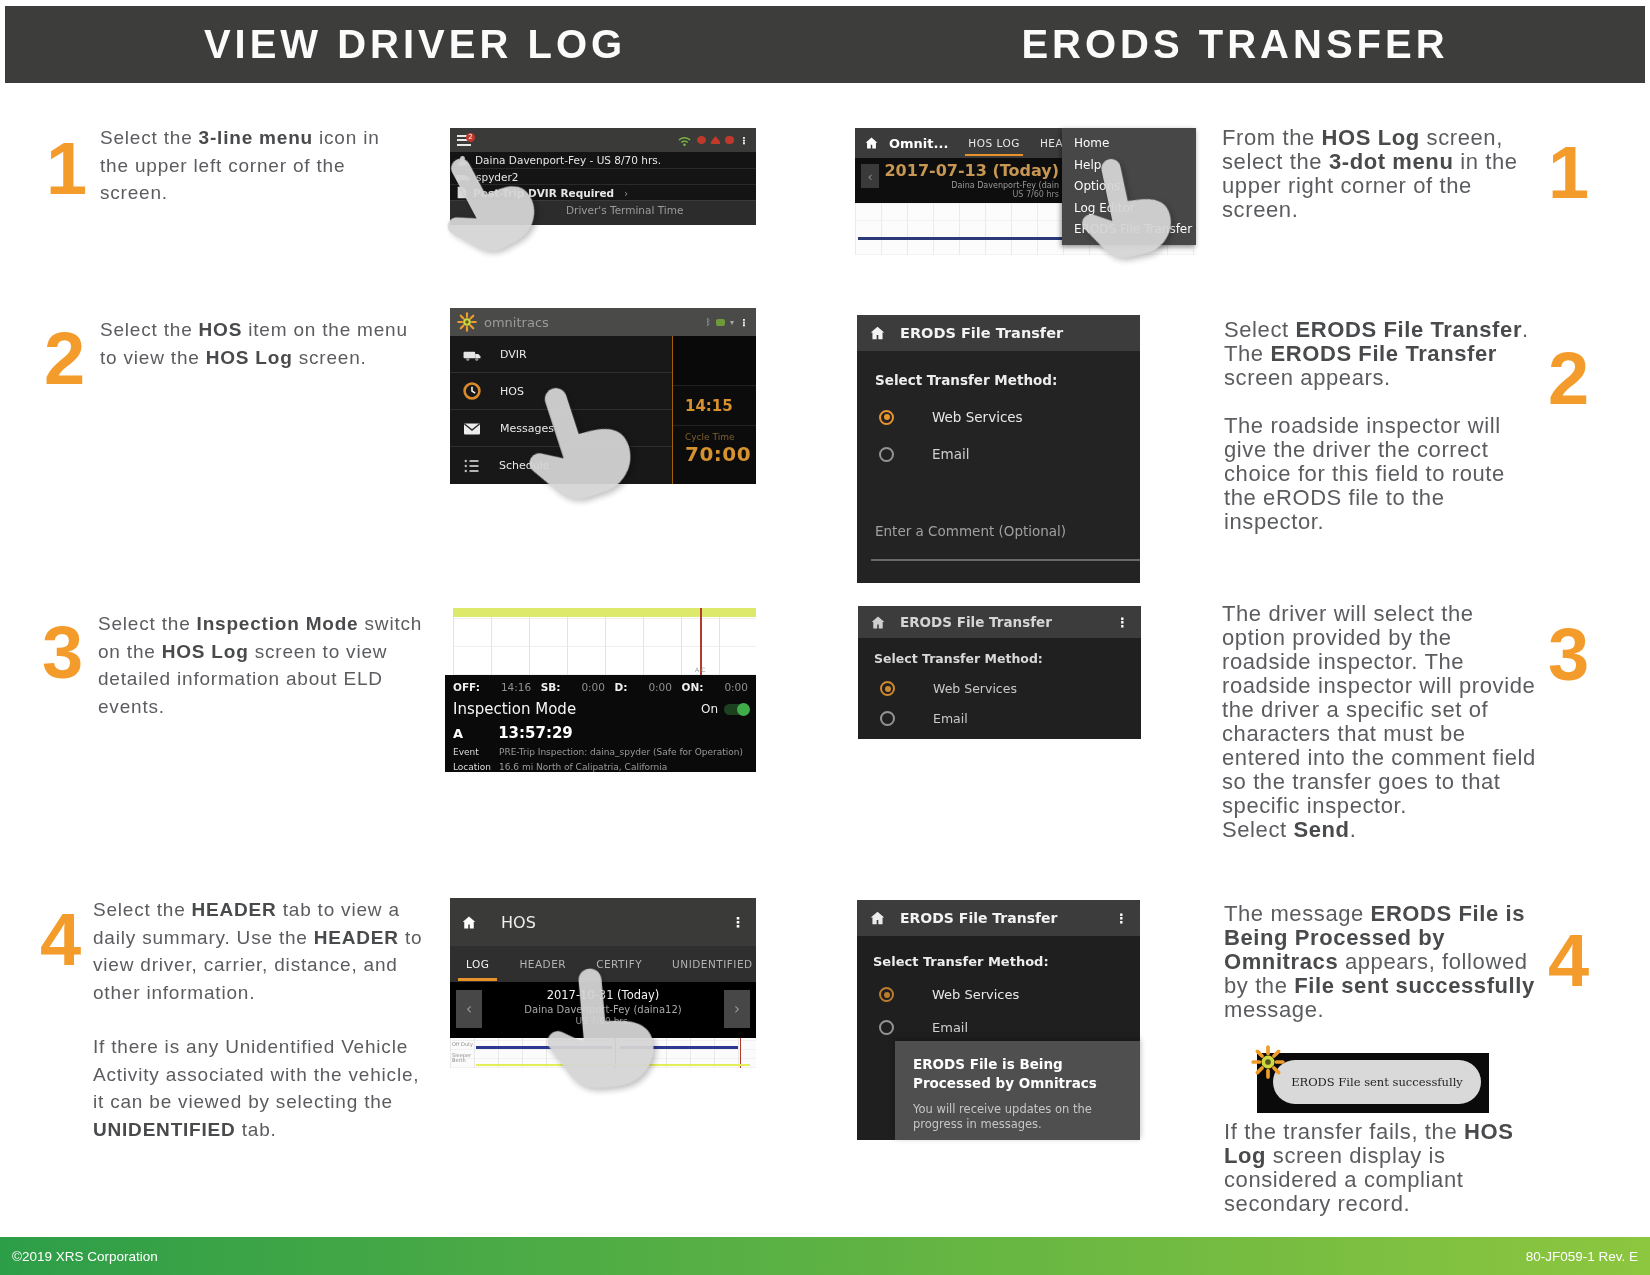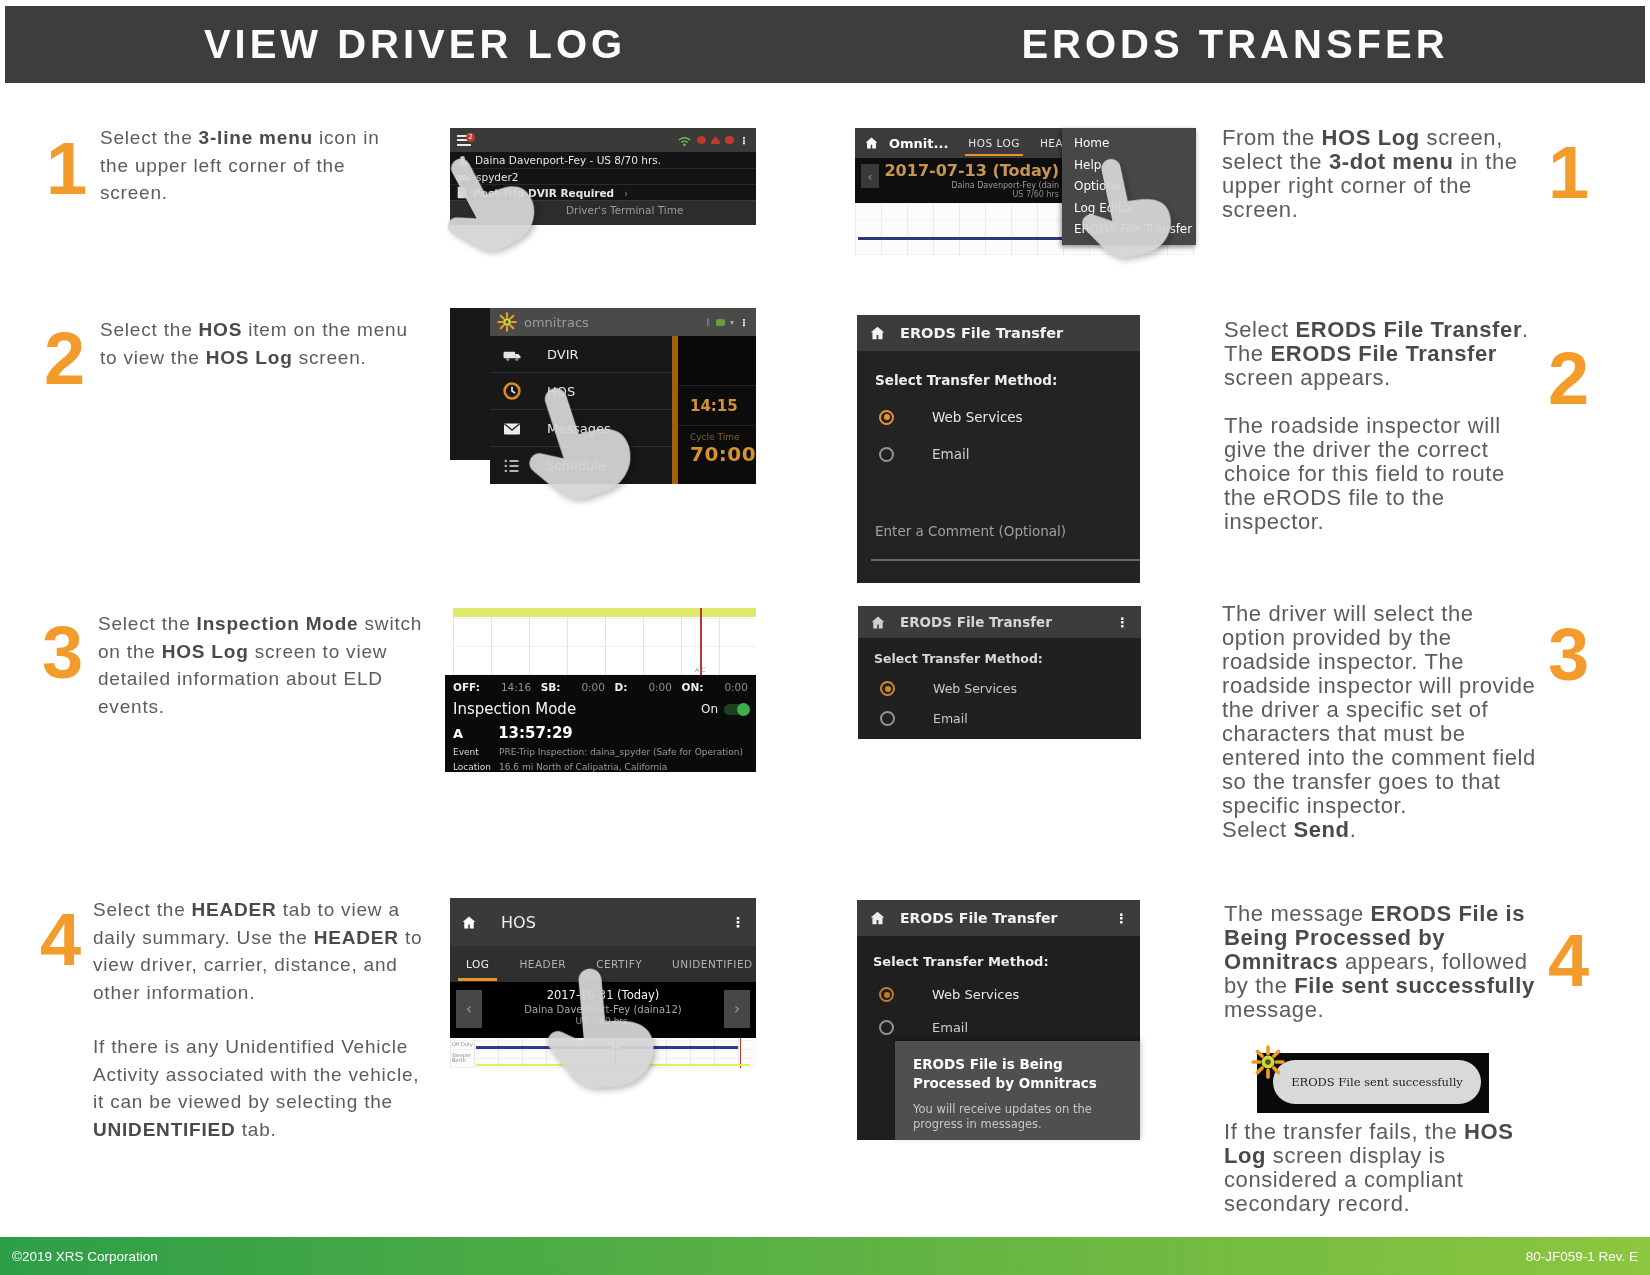--- a/index.html
+++ b/index.html
@@ -60,31 +60,31 @@
   .r1-chart{position:absolute;left:0;right:0;bottom:0;height:52px;background:#fcfcfc;
       background-image:repeating-linear-gradient(90deg,#ebebeb 0 1px,transparent 1px 26px),
                        repeating-linear-gradient(0deg,#f3f3f3 0 1px,transparent 1px 17px);}
   .r1-chart .bl{position:absolute;height:3px;background:#2c3a77;bottom:15px;}
   .r1-chart .bl.a{left:3px;width:227px;}
   .r1-chart .bl.b{left:238px;width:26px;}
   .r1-menu{position:absolute;right:0;top:0;width:134px;height:117px;margin:0;background:#474747;
       box-shadow:-1px 2px 5px rgba(0,0,0,.45);list-style:none;padding:5px 0 0 12px;z-index:5;}
   .r1-menu li{color:#fbfbfb;font-size:12px;line-height:21.5px;white-space:nowrap;overflow:hidden;}
   
-  .l2{left:450px;top:308px;width:306px;height:152px;background:#181818;padding-left:40px;}
+  .l2{left:450px;top:308px;width:306px;height:152px;background:#181818;}
   .l2-bar{height:28px;background:#4a4a49;display:flex;align-items:center;padding:0 7px;}
   .l2-brand{color:#9b9b99;font-size:13px;margin-left:7px;}
   .l2-status{margin-left:auto;display:flex;align-items:center;gap:5px;color:#9fb3bd;font-size:9px;}
   .l2-status .grn{width:9px;height:7px;background:#6f9a3c;border-radius:2px;}
   .l2-status .arr{color:#a9a9a9;font-size:8px;}
   .l2-body{display:flex;height:148px;}
   .l2-menu{width:222px;background:#181818;}
   .l2-item{height:37px;border-bottom:1px solid #2e2e2e;display:flex;align-items:center;
-      gap:26px;padding-left:13px;color:#e9e9e9;font-size:13px;}
-  .l2-right{width:84px;background:#0c0c0c;border-left:6px solid #a16207;}
+      gap:19px;padding-left:13px;color:#e9e9e9;font-size:11px;}
+  .l2-right{width:84px;background:#0c0c0c;border-left:1px solid #a16207;}
   .l2-right .seg1{height:50px;border-bottom:1px solid #222;background:#090909;}
   .l2-clock{color:#d6922e;font-weight:bold;font-size:15px;padding:11px 0 10px 12px;border-bottom:1px solid #222;}
   .l2-cyc{padding:6px 0 0 12px;}
   .l2-cyc .cl{color:#7d6130;font-size:9px;}
   .l2-cyc .cv{color:#d6922e;font-weight:bold;font-size:20px;letter-spacing:.5px;}
   
   .er{background:#232323;}
   .e-bar{background:#3c3c3c;display:flex;align-items:center;padding:0 12px;gap:14px;color:#f3f3f3;}
   .e-title{font-weight:bold;}
   .e-bar .kebab{margin-left:auto;font-size:13px;}

